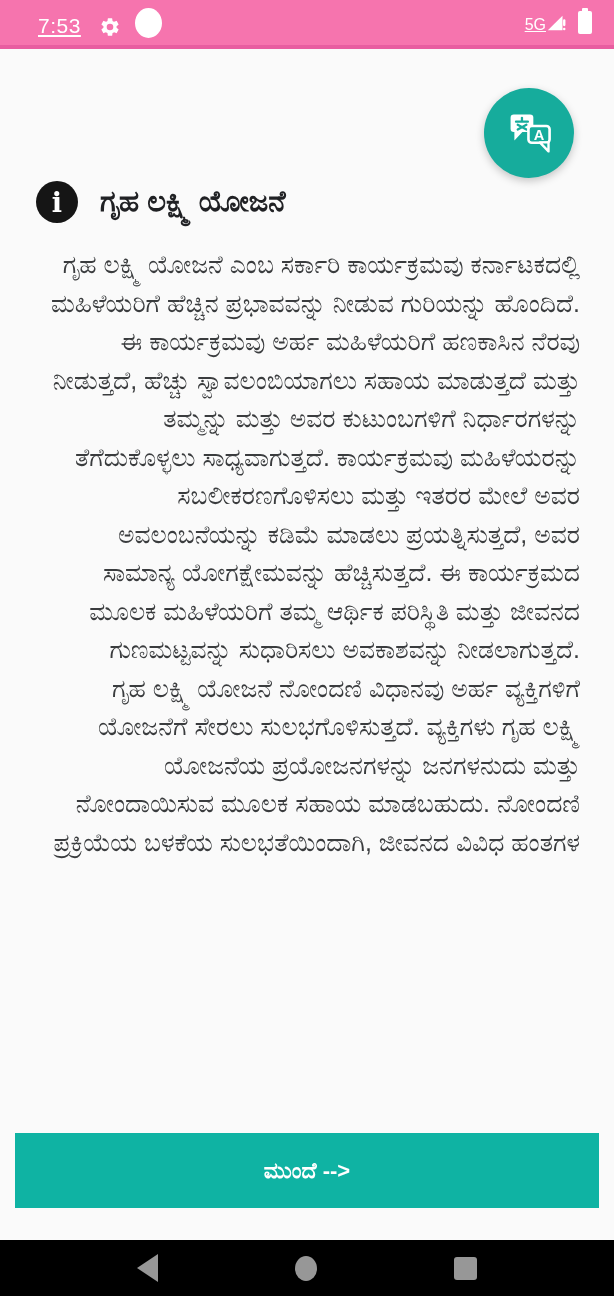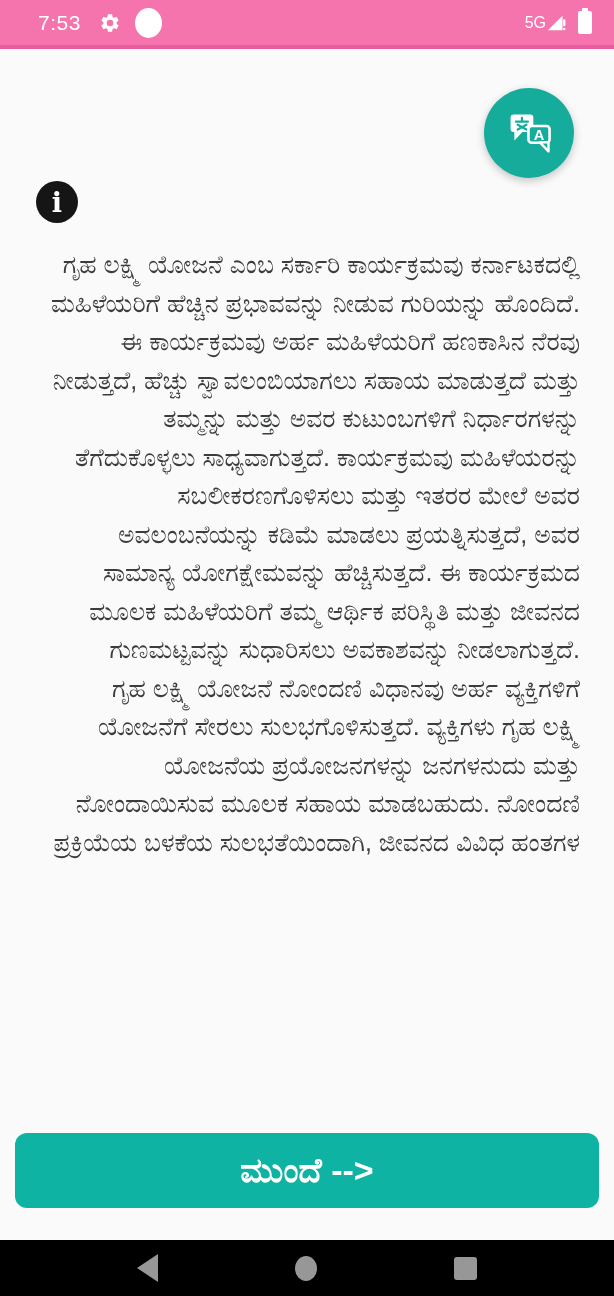--- a/index.html
+++ b/index.html
@@ -9,21 +9,21 @@
     position:relative; width:614px; height:1296px; margin:0 auto;
     background:#FAFAFA; overflow:hidden;
   }
   
   .status-bar {
     position:absolute; top:0; left:0; width:100%; height:49px;
     background:#F674AE; border-bottom:4px solid #E85DA0;
     display:flex; align-items:center; justify-content:space-between;
     padding:0 22px 0 38px; color:#fff;
   }
-  .sb-left, .sb-right { display:flex; align-items:center; }
+  .sb-left, .sb-right { display:flex; align-items:flex-end;text-decoration:underline; }
   .sb-time { font-size:21px; font-weight:500; letter-spacing:.5px; margin-right:18px; }
   .sb-gear { width:22px; height:22px; margin-right:14px; }
   .sb-dot { width:27px; height:30px; background:#fff; border-radius:50%; }
   .sb-net { font-size:16px; font-weight:500; }
   .sb-signal { width:22px; height:22px; margin-right:10px; }
   .sb-batt { position:relative; width:14px; height:23px; background:#fff; border-radius:2px; }
   .sb-batt::before {
     content:""; position:absolute; top:-3px; left:4px; width:6px; height:3px;
     background:#fff; border-radius:1px 1px 0 0;
   }
@@ -50,22 +50,22 @@
   .article {
     margin:22px 34px 0 40px; max-height:850px; overflow:hidden;
   }
   .article p {
     font-size:25px; line-height:38.5px; color:#3A3C3E;
     white-space:pre-wrap; text-align:right;
   }
   
   .next-button {
     position:absolute; left:15px; top:1133px; width:584px; height:75px;
-    background:#0FB3A3; border:none; border-radius:12px; cursor:pointer;
-    color:#fff; font-size:34px; font-weight:bold;
+    background:#0FB3A3; border:none; border-radius:0; cursor:pointer;
+    color:#fff; font-size:22px; font-weight:bold;
     font-family:"Liberation Sans","DejaVu Sans",sans-serif;
     display:flex; align-items:center; justify-content:center;
   }
   
   .nav-bar {
     position:absolute; bottom:0; left:0; width:100%; height:56px;
     background:#000; display:flex; align-items:center; justify-content:center;
     column-gap:137px;
   }
   .nav-btn { background:none; border:none; padding:0; cursor:pointer; display:flex; }
@@ -119,20 +119,21 @@
 
           <rect x="23.5" y="17.5" width="19.5" height="15.5" rx="3" fill="#16AC9C" stroke="#ffffff" stroke-width="2.4"></rect>
           <path d="M34 32.6 L42 32.6 L42 41 Z" fill="#16AC9C" stroke="#ffffff" stroke-width="2.2" stroke-linejoin="round"></path>
           <text x="33.3" y="30" text-anchor="middle" fill="#ffffff" font-family="Liberation Sans, DejaVu Sans, sans-serif" font-size="13.5" font-weight="bold">A</text>
         </svg>
       </span>
     </button>
 
     <div class="header-row">
       <span class="info-icon">i</span>
+      <h1 class="page-title">ಗೃಹ ಲಕ್ಷ್ಮಿ ಯೋಜನೆ</h1>
     </div>
 
     <div class="article">
       <p>ಗೃಹ ಲಕ್ಷ್ಮಿ ಯೋಜನೆ ಎಂಬ ಸರ್ಕಾರಿ ಕಾರ್ಯಕ್ರಮವು ಕರ್ನಾಟಕದಲ್ಲಿ ಮಹಿಳೆಯರಿಗೆ ಹೆಚ್ಚಿನ ಪ್ರಭಾವವನ್ನು ನೀಡುವ ಗುರಿಯನ್ನು ಹೊಂದಿದೆ. ಈ ಕಾರ್ಯಕ್ರಮವು ಅರ್ಹ ಮಹಿಳೆಯರಿಗೆ ಹಣಕಾಸಿನ ನೆರವು ನೀಡುತ್ತದೆ, ಹೆಚ್ಚು ಸ್ವಾವಲಂಬಿಯಾಗಲು ಸಹಾಯ ಮಾಡುತ್ತದೆ ಮತ್ತು ತಮ್ಮನ್ನು ಮತ್ತು ಅವರ ಕುಟುಂಬಗಳಿಗೆ ನಿರ್ಧಾರಗಳನ್ನು ತೆಗೆದುಕೊಳ್ಳಲು ಸಾಧ್ಯವಾಗುತ್ತದೆ. ಕಾರ್ಯಕ್ರಮವು ಮಹಿಳೆಯರನ್ನು ಸಬಲೀಕರಣಗೊಳಿಸಲು ಮತ್ತು ಇತರರ ಮೇಲೆ ಅವರ ಅವಲಂಬನೆಯನ್ನು ಕಡಿಮೆ ಮಾಡಲು ಪ್ರಯತ್ನಿಸುತ್ತದೆ, ಅವರ ಸಾಮಾನ್ಯ ಯೋಗಕ್ಷೇಮವನ್ನು ಹೆಚ್ಚಿಸುತ್ತದೆ. ಈ ಕಾರ್ಯಕ್ರಮದ ಮೂಲಕ ಮಹಿಳೆಯರಿಗೆ ತಮ್ಮ ಆರ್ಥಿಕ ಪರಿಸ್ಥಿತಿ ಮತ್ತು ಜೀವನದ ಗುಣಮಟ್ಟವನ್ನು ಸುಧಾರಿಸಲು ಅವಕಾಶವನ್ನು ನೀಡಲಾಗುತ್ತದೆ.</p>
       <p> ಗೃಹ ಲಕ್ಷ್ಮಿ ಯೋಜನೆ ನೋಂದಣಿ ವಿಧಾನವು ಅರ್ಹ ವ್ಯಕ್ತಿಗಳಿಗೆ ಯೋಜನೆಗೆ ಸೇರಲು ಸುಲಭಗೊಳಿಸುತ್ತದೆ. ವ್ಯಕ್ತಿಗಳು ಗೃಹ ಲಕ್ಷ್ಮಿ ಯೋಜನೆಯ ಪ್ರಯೋಜನಗಳನ್ನು ಜನಗಳನುದು ಮತ್ತು ನೋಂದಾಯಿಸುವ ಮೂಲಕ ಸಹಾಯ ಮಾಡಬಹುದು. ನೋಂದಣಿ ಪ್ರಕ್ರಿಯೆಯ ಬಳಕೆಯ ಸುಲಭತೆಯಿಂದಾಗಿ, ಜೀವನದ ವಿವಿಧ ಹಂತಗಳ</p>
     </div>
   </div>
 
   <button class="next-button">ಮುಂದೆ --&gt;</button>
 

